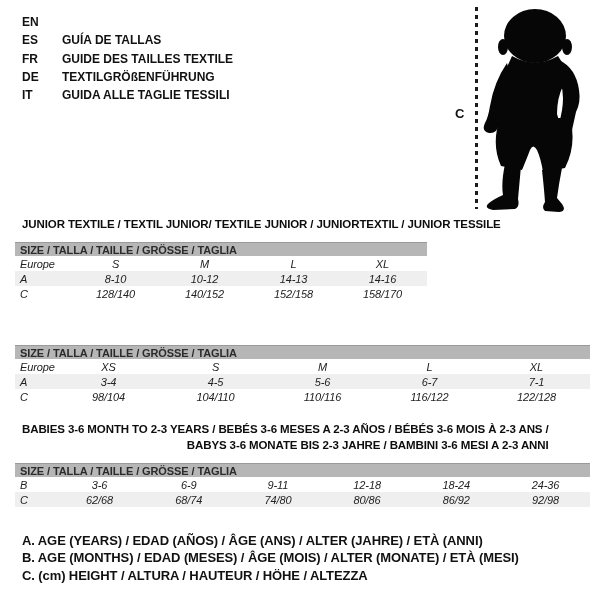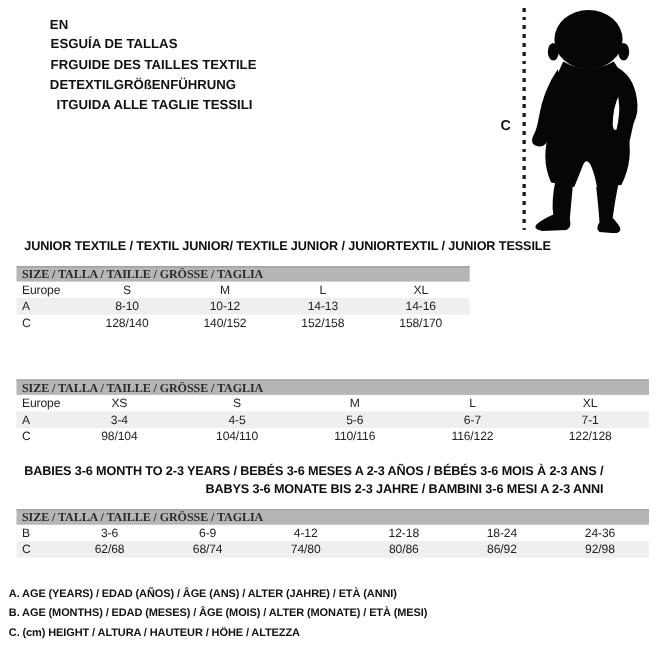--- a/index.html
+++ b/index.html
@@ -5,21 +5,21 @@
   html,body{margin:0;padding:0;}
   body{
     width:600px;height:600px;background:#ffffff;
     font-family:"Liberation Sans",sans-serif;color:#1b1b1b;
     position:relative;overflow:hidden;
   }
   .canvas{position:absolute;left:0;top:0;width:600px;height:600px;}
 
   
   .lang-list{position:absolute;left:22px;top:13px;font-weight:bold;font-size:12px;line-height:18.3px;color:#111;}
-  .lang-row{display:flex;white-space:nowrap;text-align:right;}
+  .lang-row{display:flex;white-space:nowrap;}
   .lang-code{width:40px;}
 
   
   .dash-line{
     position:absolute;left:475px;top:7px;width:3px;height:202px;
     background:repeating-linear-gradient(to bottom,#1c1c1c 0 3.5px,transparent 3.5px 8px);
   }
   .c-label{position:absolute;left:455px;top:106px;font-weight:bold;font-size:13px;color:#111;}
   .baby-svg{position:absolute;left:482px;top:6px;}
 
@@ -31,31 +31,31 @@
   #title-2{top:421px;}
 
   
   .tbl{position:absolute;left:15px;font-size:11px;color:#222;letter-spacing:-0.1px;}
   #tbl-0{top:242px;width:412px;}
   #tbl-1{top:345px;width:575px;}
   #tbl-2{top:463px;width:575px;}
   .tbl-bar{
     height:14px;background:var(--bar,#b6b6b6);border-top:1px solid #9a9a9a;
     display:flex;align-items:center;padding-left:5px;box-sizing:border-box;
-    font-weight:bold;color:#2b2b2b;font-family:Liberation Serif, serif;
+    font-weight:bold;color:#2b2b2b;
   }
-  .tbl-row{height:15px;display:flex;align-items:center;}
+  .tbl-row{height:15px;display:flex;align-items:center;font-style:italic;}
   .tbl-row.shaded{background:var(--shade,#efefef);}
   .row-label{padding-left:5px;box-sizing:border-box;flex:0 0 auto;}
   #tbl-0 .row-label{width:56px;}
   #tbl-1 .row-label,#tbl-2 .row-label{width:40px;}
   .cell{flex:1 1 0;text-align:center;}
 
   
-  .legend{position:absolute;left:8px;top:532px;font-weight:bold;font-size:10px;line-height:17.3px;color:#111;white-space:nowrap;letter-spacing:-0.1px;}
+  .legend{position:absolute;left:22px;top:532px;font-weight:bold;font-size:13px;line-height:17.3px;color:#111;white-space:nowrap;letter-spacing:-0.1px;}
 </style>
 </head>
 <body style="--bar: #b6b6b6; --shade: #efefef;">
 
 <div class="canvas">
 
   <div class="lang-list">
     <div class="lang-row">
       <span class="lang-code">EN</span>
     </div>
@@ -151,21 +151,21 @@
         <div class="cell">116/122</div>
         <div class="cell">122/128</div>
       </div>
     </div>
   <div class="tbl" id="tbl-2">
       <div class="tbl-bar">SIZE / TALLA / TAILLE / GRÖSSE / TAGLIA</div>
       <div class="tbl-row">
         <div class="row-label">B</div>
         <div class="cell">3-6</div>
         <div class="cell">6-9</div>
-        <div class="cell">4-12</div>
+        <div class="cell">9-11</div>
         <div class="cell">12-18</div>
         <div class="cell">18-24</div>
         <div class="cell">24-36</div>
       </div>
       <div class="tbl-row shaded">
         <div class="row-label">C</div>
         <div class="cell">62/68</div>
         <div class="cell">68/74</div>
         <div class="cell">74/80</div>
         <div class="cell">80/86</div>

